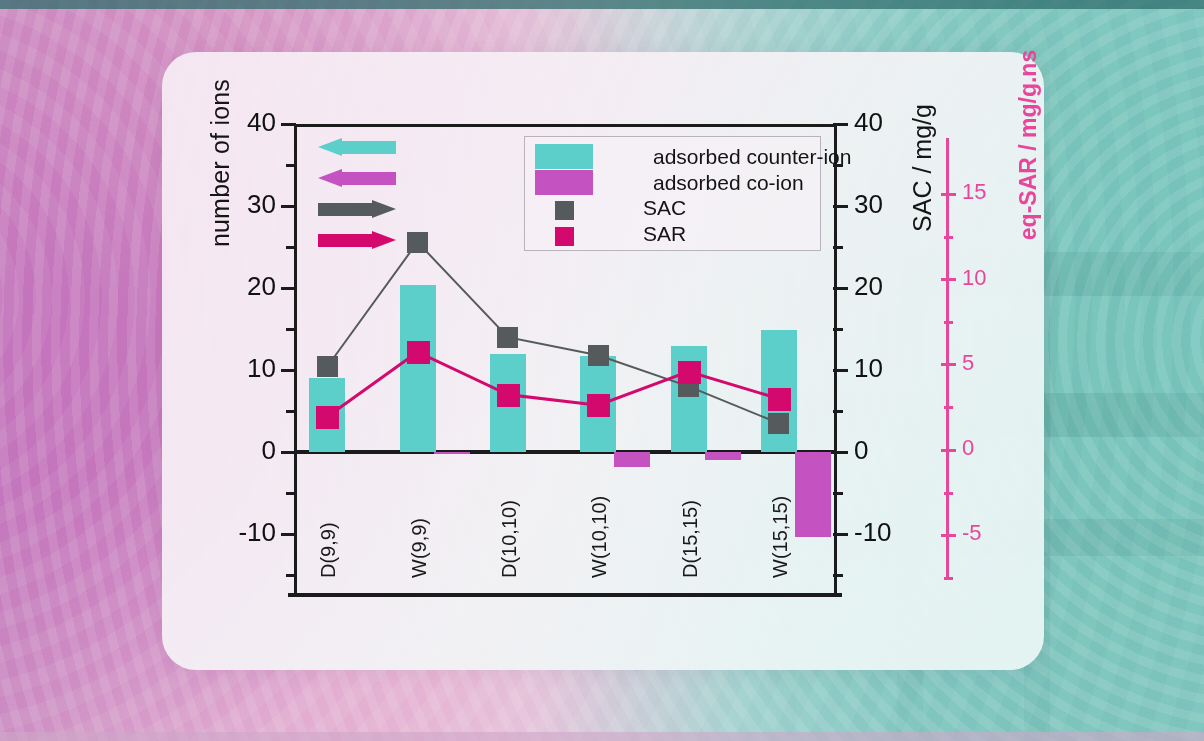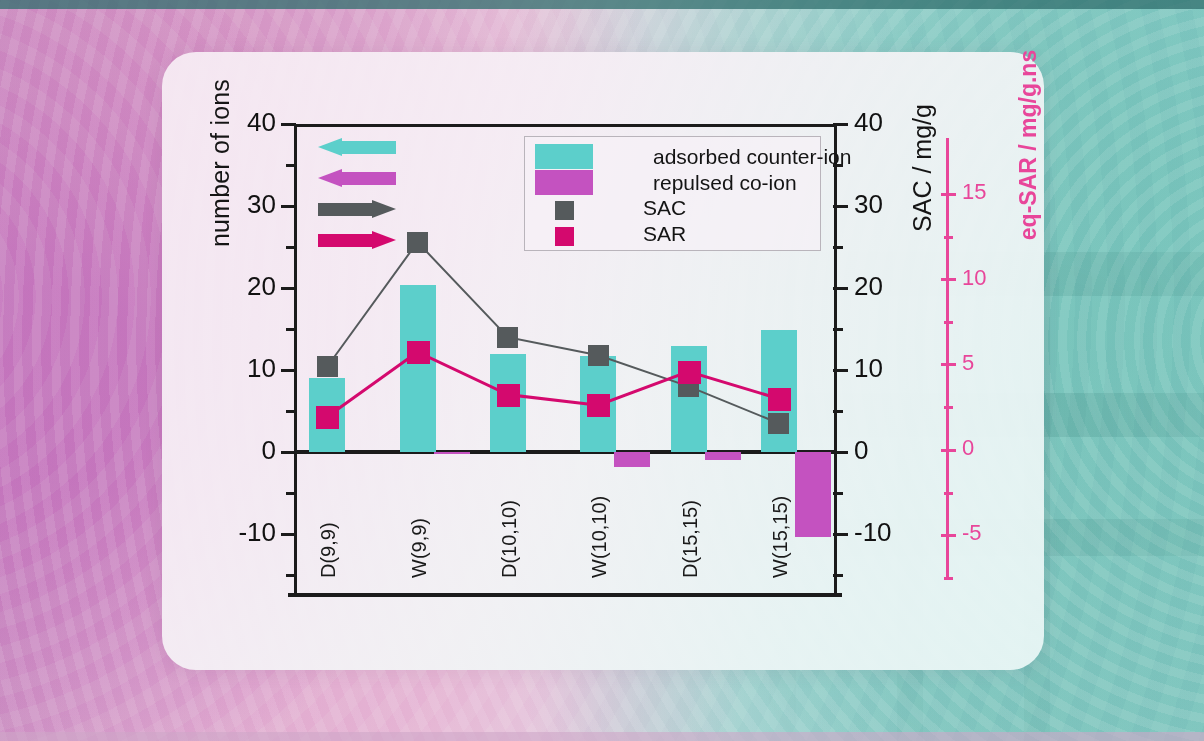--- a/index.html
+++ b/index.html
@@ -216,21 +216,21 @@
     <div class="marker m-sar" style="left: 587.167px; top: 394.26px; width: 23px; height: 23px; background: rgb(212, 9, 110);"></div>
     <div class="marker m-sar" style="left: 677.5px; top: 360.64px; width: 23px; height: 23px; background: rgb(212, 9, 110);"></div>
     <div class="marker m-sar" style="left: 767.833px; top: 387.7px; width: 23px; height: 23px; background: rgb(212, 9, 110);"></div>
     <div class="legend">
       <div class="row" style="left: 10px; top: 7px;">
         <div class="sw-box" style="background: rgb(92, 207, 203);"></div>
         <div class="lg-txt">adsorbed counter-ion</div>
       </div>
       <div class="row" style="left: 10px; top: 33px;">
         <div class="sw-box" style="background: rgb(196, 82, 192);"></div>
-        <div class="lg-txt">repulsed co-ion</div>
+        <div class="lg-txt">adsorbed co-ion</div>
       </div>
       <div class="row" style="left: 10px; top: 59px;">
         <div class="sw-sq" style="background: rgb(85, 90, 92);"></div>
         <div class="lg-txt">SAC</div>
       </div>
       <div class="row" style="left: 10px; top: 85px;">
         <div class="sw-sq" style="background: rgb(212, 9, 110);"></div>
         <div class="lg-txt">SAR</div>
       </div>
     </div>

